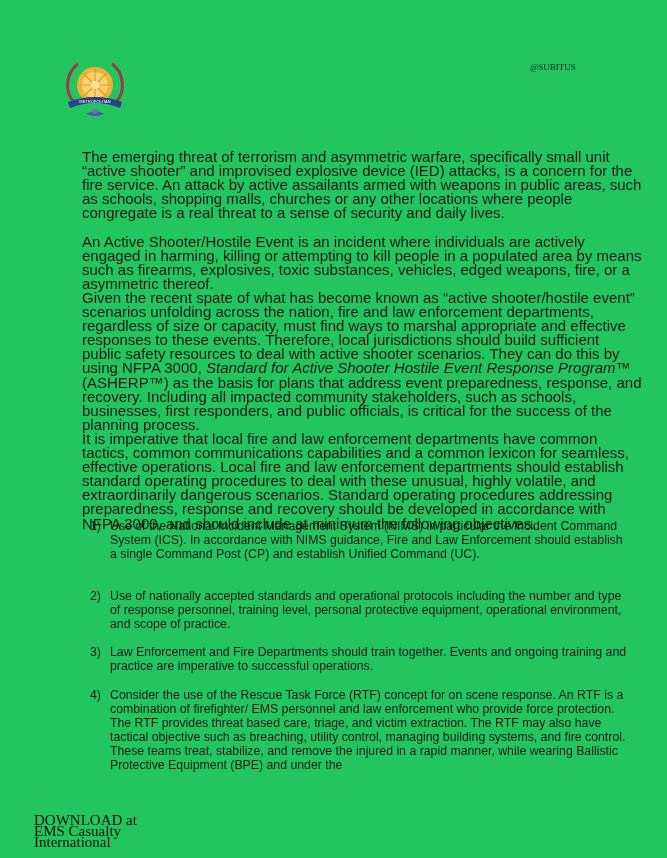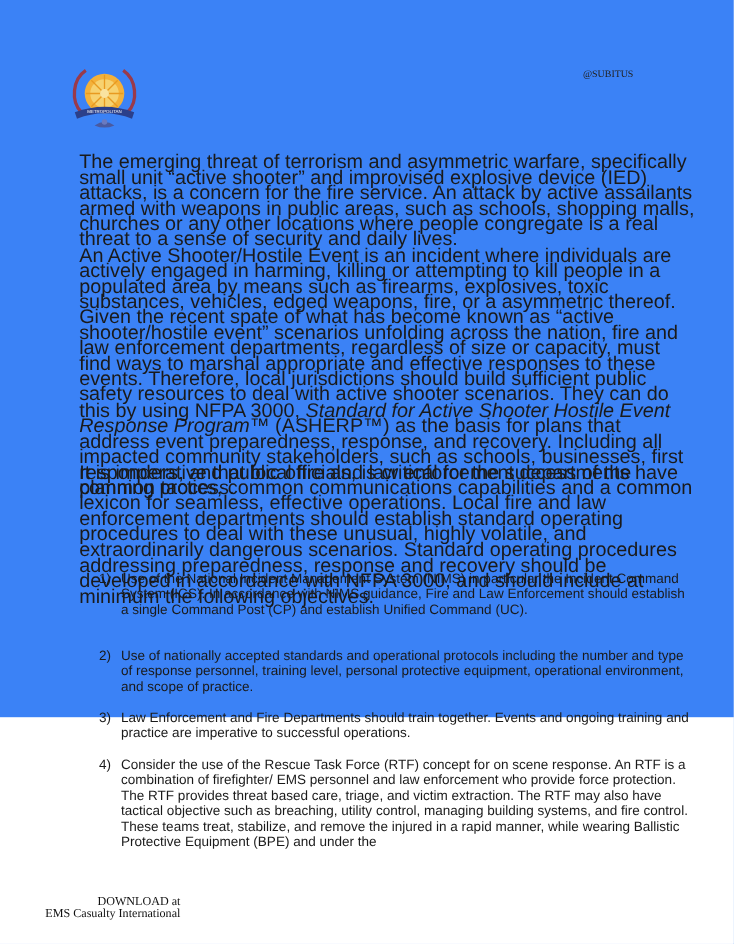--- a/index.html
+++ b/index.html
@@ -1,39 +1,39 @@
 <!DOCTYPE html>
 <html><head>
   <meta charset="utf-8">
   <style>
     html, body { margin: 0; padding: 0; background: #ffffff; }
     body { width: 667px; height: 858px; position: relative; overflow: hidden; }
-    .page { position: absolute; left: 0; top: 0; width: 667px; height: 652px; background: #3b82f6; }
+    .page { position: absolute; left: 0; top: 0; width: 667px; height: 858px; background: #22c55e; }
     .watermark {
       position: absolute; top: 62px; left: 530px;
       font-family: "Liberation Serif", serif; font-size: 9px; color: #222;
     }
     .logo { position: absolute; left: 60px; top: 58px; width: 70px; height: 64px; }
     .title {
       position: absolute; left: 133px; top: 104px;
       font-family: "Liberation Sans", sans-serif; font-weight: bold; font-size: 12.4px;
       text-decoration: underline; color: #111; white-space: nowrap;
     }
     .body-text {
       position: absolute; left: 70px; width: 560px;
-      font-family: "Liberation Sans", sans-serif; font-size: 18px; line-height: 14.1px;
-      color: #1a1a1a; margin: 2px;
+      font-family: "Liberation Sans", sans-serif; font-size: 15px; line-height: 14.1px;
+      color: #1a1a1a; margin: 12px;
     }
     .list-item { position: absolute; left: 90px; width: 540px;
       font-family: "Liberation Sans", sans-serif; font-size: 12.3px; line-height: 14.1px; color: #1a1a1a; }
     .list-num { position: absolute; left: 0; top: 0; }
     .list-text { margin-left: 20px; display: block; }
     .footer {
       position: absolute; left: 34px; top: 815px; width: 130px;
-      font-family: "Liberation Serif", serif; font-size: 11px; line-height: 11px; color: #111; text-align: right;
+      font-family: "Liberation Serif", serif; font-size: 15px; line-height: 11px; color: #111; text-align: left;
     }
     i { font-style: italic; }
   </style>
 </head>
 <body>
 
 <div class="page">
 
   <div class="watermark">@SUBITUS</div>
 

